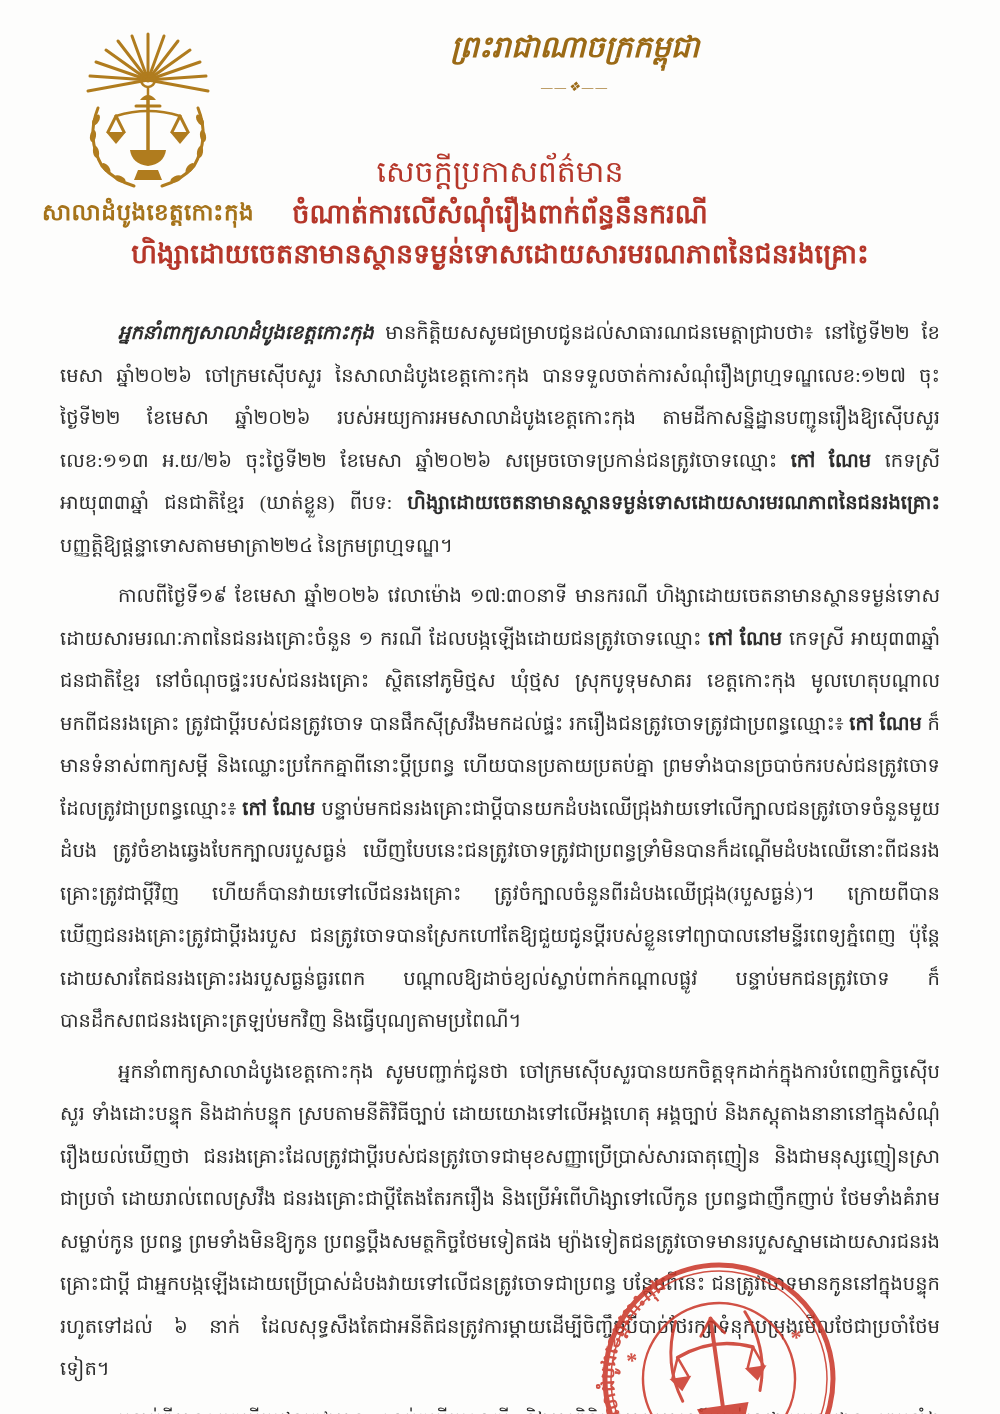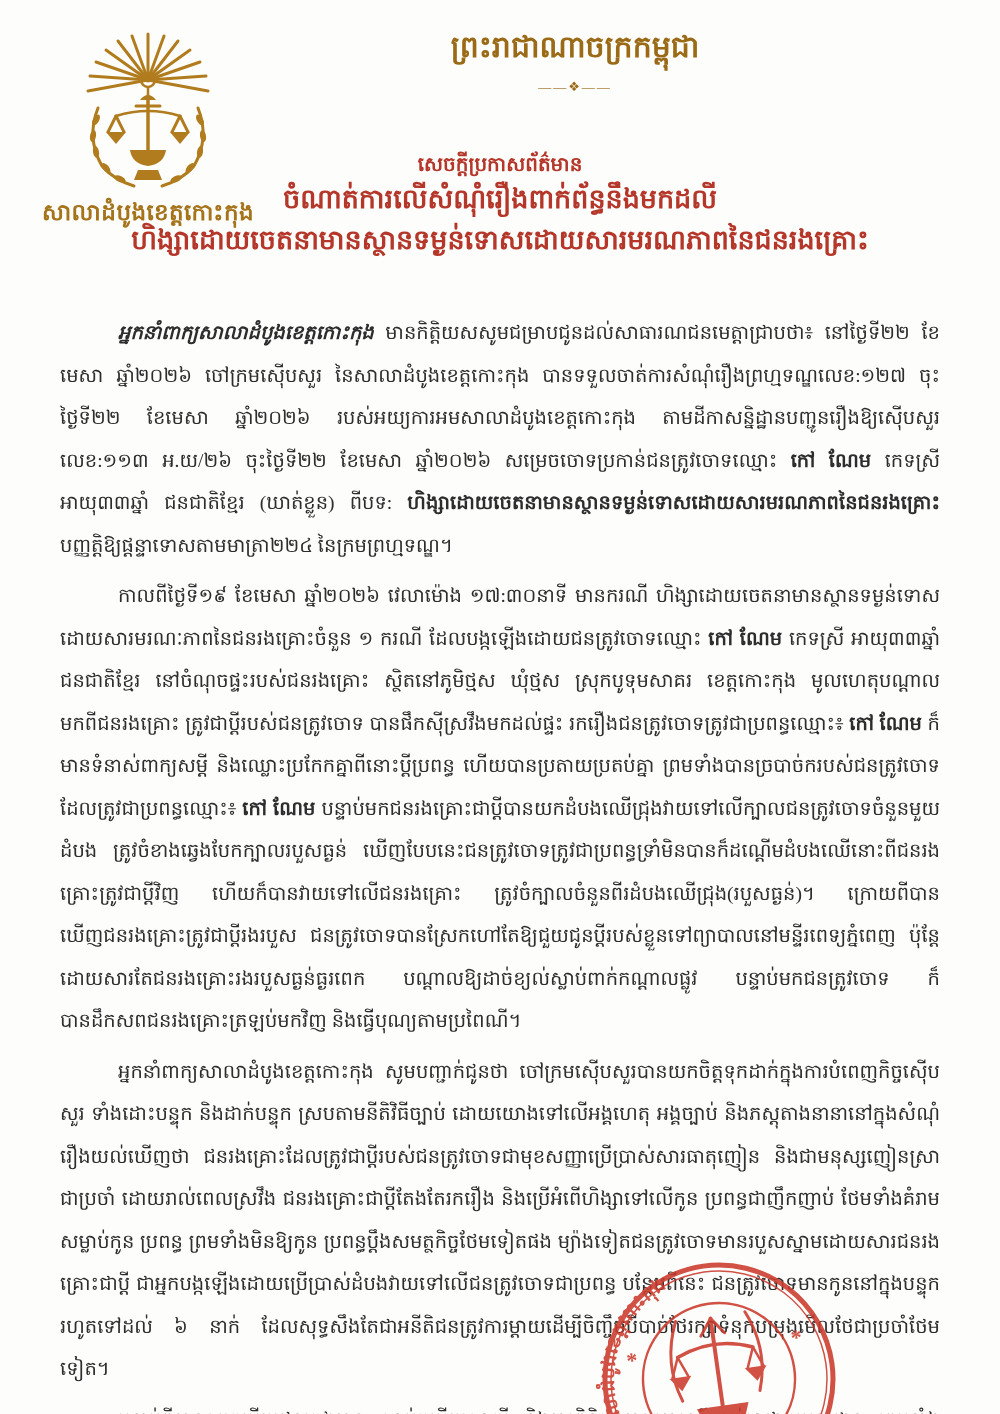--- a/index.html
+++ b/index.html
@@ -13,28 +13,28 @@
   }
   
   .kh-header{position:relative;height:302px;}
   .emblem-wrap{position:absolute;left:40px;top:28px;width:216px;text-align:center;}
   .emblem-wrap svg{display:block;margin:0 auto;}
   .emblem-caption{
     margin-top:2px;font-size:23px;font-weight:bold;color:#a5731a;
     letter-spacing:.5px;white-space:nowrap;
   }
   .kingdom{
-    position:absolute;left:240px;right:90px;top:24px;text-align:center;color:#9b6a16;
+    position:absolute;left:240px;right:90px;top:24px;text-align:center;color:#9b6a16;font-style:italic;
   }
   .kingdom-line{font-size:30px;font-weight:bold;line-height:1.55;}
   .ornament{margin-top:8px;font-size:13px;color:#9b6a16;letter-spacing:2px;}
   .title-block{
     position:absolute;left:0;right:0;top:150px;text-align:center;color:#b5372a;
   }
-  .title-l1{font-size:20px;font-weight:bold;line-height:1.45;}
+  .title-l1{font-size:30px;font-weight:normal;line-height:1.45;}
   .title-l2{font-size:25px;font-weight:bold;line-height:1.35;}
   .title-l3{font-size:27px;font-weight:bold;line-height:1.5;}
   .title-l4{font-size:27px;font-weight:bold;line-height:1.5;}
   
   .doc-body{
     padding:2px 52px 0 52px;
     font-size:19.5px;line-height:2.18;color:#2d2d2d;
     text-align:justify;
   }
   .doc-body p.para{margin:8px;text-indent:58px;}
@@ -111,21 +111,21 @@
       <div class="emblem-caption">សាលាដំបូងខេត្តកោះកុង</div>
     </div>
 
     <div class="kingdom">
       <div class="kingdom-line">ព្រះរាជាណាចក្រកម្ពុជា</div>
       <div class="ornament">——❖——</div>
     </div>
 
     <div class="title-block">
       <div class="title-l1">សេចក្តីប្រកាសព័ត៌មាន</div>
-      <div class="title-l3">ចំណាត់ការលើសំណុំរឿងពាក់ព័ន្ធនឹងមកដលី</div>
+      <div class="title-l3">ចំណាត់ការលើសំណុំរឿងពាក់ព័ន្ធនឹនករណី</div>
       <div class="title-l4">ហិង្សាដោយចេតនាមានស្ថានទម្ងន់ទោសដោយសារមរណភាពនៃជនរងគ្រោះ</div>
     </div>
   </div>
 
   <div class="doc-body">
       <p class="para"><span class="bold italic">អ្នកនាំពាក្យសាលាដំបូងខេត្តកោះកុង </span><span>មានកិត្តិយសសូមជម្រាបជូនដល់សាធារណជនមេត្តាជ្រាបថា៖ នៅថ្ងៃទី២២ ខែមេសា ឆ្នាំ២០២៦ ចៅក្រមស៊ើបសួរ នៃសាលាដំបូងខេត្តកោះកុង បានទទួលចាត់ការសំណុំរឿងព្រហ្មទណ្ឌលេខ:១២៧ ចុះថ្ងៃទី២២ ខែមេសា ឆ្នាំ២០២៦ របស់អយ្យការអមសាលាដំបូងខេត្តកោះកុង តាមដីកាសន្និដ្ឋានបញ្ជូនរឿងឱ្យស៊ើបសួរ លេខ:១១៣ អ.យ/២៦ ចុះថ្ងៃទី២២ ខែមេសា ឆ្នាំ២០២៦ សម្រេចចោទប្រកាន់ជនត្រូវចោទឈ្មោះ </span><span class="bold">កៅ ណែម</span><span> កេទស្រី អាយុ៣៣ឆ្នាំ ជនជាតិខ្មែរ (ឃាត់ខ្លួន) ពីបទ: </span><span class="bold">ហិង្សាដោយចេតនាមានស្ថានទម្ងន់ទោសដោយសារមរណភាពនៃជនរងគ្រោះ</span><span> បញ្ញត្តិឱ្យផ្តន្ទាទោសតាមមាត្រា២២៤ នៃក្រមព្រហ្មទណ្ឌ។</span></p>
       <p class="para"><span>កាលពីថ្ងៃទី១៩ ខែមេសា ឆ្នាំ២០២៦ វេលាម៉ោង ១៧:៣០នាទី មានករណី ហិង្សាដោយចេតនាមានស្ថានទម្ងន់ទោសដោយសារមរណៈភាពនៃជនរងគ្រោះចំនួន ១ ករណី ដែលបង្កឡើងដោយជនត្រូវចោទឈ្មោះ </span><span class="bold">កៅ ណែម</span><span> កេទស្រី អាយុ៣៣ឆ្នាំ ជនជាតិខ្មែរ នៅចំណុចផ្ទះរបស់ជនរងគ្រោះ ស្ថិតនៅភូមិថ្មស ឃុំថ្មស ស្រុកបូទុមសាគរ ខេត្តកោះកុង មូលហេតុបណ្តាលមកពីជនរងគ្រោះ ត្រូវជាប្តីរបស់ជនត្រូវចោទ បានផឹកស៊ីស្រវឹងមកដល់ផ្ទះ រករឿងជនត្រូវចោទត្រូវជាប្រពន្ធឈ្មោះ៖ </span><span class="bold">កៅ ណែម</span><span> ក៏មានទំនាស់ពាក្យសម្តី និងឈ្លោះប្រកែកគ្នាពីនោះប្តីប្រពន្ធ ហើយបានប្រតាយប្រតប់គ្នា ព្រមទាំងបានច្របាច់ករបស់ជនត្រូវចោទដែលត្រូវជាប្រពន្ធឈ្មោះ៖ </span><span class="bold">កៅ ណែម</span><span> បន្ទាប់មកជនរងគ្រោះជាប្តីបានយកដំបងឈើជ្រុងវាយទៅលើក្បាលជនត្រូវចោទចំនួនមួយដំបង ត្រូវចំខាងឆ្វេងបែកក្បាលរបួសធ្ងន់ ឃើញបែបនេះជនត្រូវចោទត្រូវជាប្រពន្ធទ្រាំមិនបានក៏ដណ្តើមដំបងឈើនោះពីជនរងគ្រោះត្រូវជាប្តីវិញ ហើយក៏បានវាយទៅលើជនរងគ្រោះ ត្រូវចំក្បាលចំនួនពីរដំបងឈើជ្រុង(របួសធ្ងន់)។ ក្រោយពីបានឃើញជនរងគ្រោះត្រូវជាប្តីរងរបួស ជនត្រូវចោទបានស្រែកហៅតែឱ្យជួយជូនប្តីរបស់ខ្លួនទៅព្យាបាលនៅមន្ទីរពេទ្យភ្នំពេញ ប៉ុន្តែដោយសារតែជនរងគ្រោះរងរបួសធ្ងន់ធ្ងរពេក បណ្តាលឱ្យដាច់ខ្យល់ស្លាប់ពាក់កណ្តាលផ្លូវ បន្ទាប់មកជនត្រូវចោទ ក៏បានដឹកសពជនរងគ្រោះត្រឡប់មកវិញ និងធ្វើបុណ្យតាមប្រពៃណី។</span></p>
       <p class="para"><span>អ្នកនាំពាក្យសាលាដំបូងខេត្តកោះកុង សូមបញ្ជាក់ជូនថា ចៅក្រមស៊ើបសួរបានយកចិត្តទុកដាក់ក្នុងការបំពេញកិច្ចស៊ើបសួរ ទាំងដោះបន្ទុក និងដាក់បន្ទុក ស្របតាមនីតិវិធីច្បាប់ ដោយយោងទៅលើអង្គហេតុ អង្គច្បាប់ និងភស្តុតាងនានានៅក្នុងសំណុំរឿងយល់ឃើញថា ជនរងគ្រោះដែលត្រូវជាប្តីរបស់ជនត្រូវចោទជាមុខសញ្ញាប្រើប្រាស់សារធាតុញៀន និងជាមនុស្សញៀនស្រាជាប្រចាំ ដោយរាល់ពេលស្រវឹង ជនរងគ្រោះជាប្តីតែងតែរករឿង និងប្រើអំពើហិង្សាទៅលើកូន ប្រពន្ធជាញឹកញាប់ ថែមទាំងគំរាមសម្លាប់កូន ប្រពន្ធ ព្រមទាំងមិនឱ្យកូន ប្រពន្ធប្តឹងសមត្ថកិច្ចថែមទៀតផង ម្យ៉ាងទៀតជនត្រូវចោទមានរបួសស្នាមដោយសារជនរងគ្រោះជាប្តី ជាអ្នកបង្កឡើងដោយប្រើប្រាស់ដំបងវាយទៅលើជនត្រូវចោទជាប្រពន្ធ បន្ថែមពីនេះ ជនត្រូវចោទមានកូននៅក្នុងបន្ទុករហូតទៅដល់ ៦ នាក់ ដែលសុទ្ធសឹងតែជាអនីតិជនត្រូវការម្តាយដើម្បីចិញ្ចឹមបីបាច់ថែរក្សាទំនុកបម្រុងមើលថែជាប្រចាំថែមទៀត។</span></p>
       <p class="para"><span>បន្ទាប់ពីបានសួរចម្លើយជនត្រូវចោទ ស្តាប់ចម្លើយសាក្សី និងការពិនិត្យរបាយការណ៍របស់អាជ្ញាធរមូលដ្ឋាន ព្រមទាំងពិនិត្យភស្តុតាងនានានៅក្នុងសំណុំរឿងខាងលើរួចមក ចៅក្រមស៊ើបសួរ នៃសាលាដំបូងខេត្តកោះកុង បានពិចារណាយល់ឃើញអំពីទិដ្ឋភាពច្បាប់ ទិដ្ឋភាពសង្គម និងផលលំបាក នៃជីវភាពនៅក្នុងគ្រួសាររបស់ជនត្រូវចោទ ហេតុនេះសម្រេចចេញដីកាសម្រេចមិនឃុំខ្លួនលើជនត្រូវចោទ និងសម្រេចដាក់ជនត្រូវចោទឱ្យស្ថិតនៅក្រោមការត្រួតពិនិត្យតាមផ្លូវតុលាការ ដើម្បីបន្តកិច្ចស៊ើបសួរតាមនីតិវិធីច្បាប់។</span></p>
     </div>

